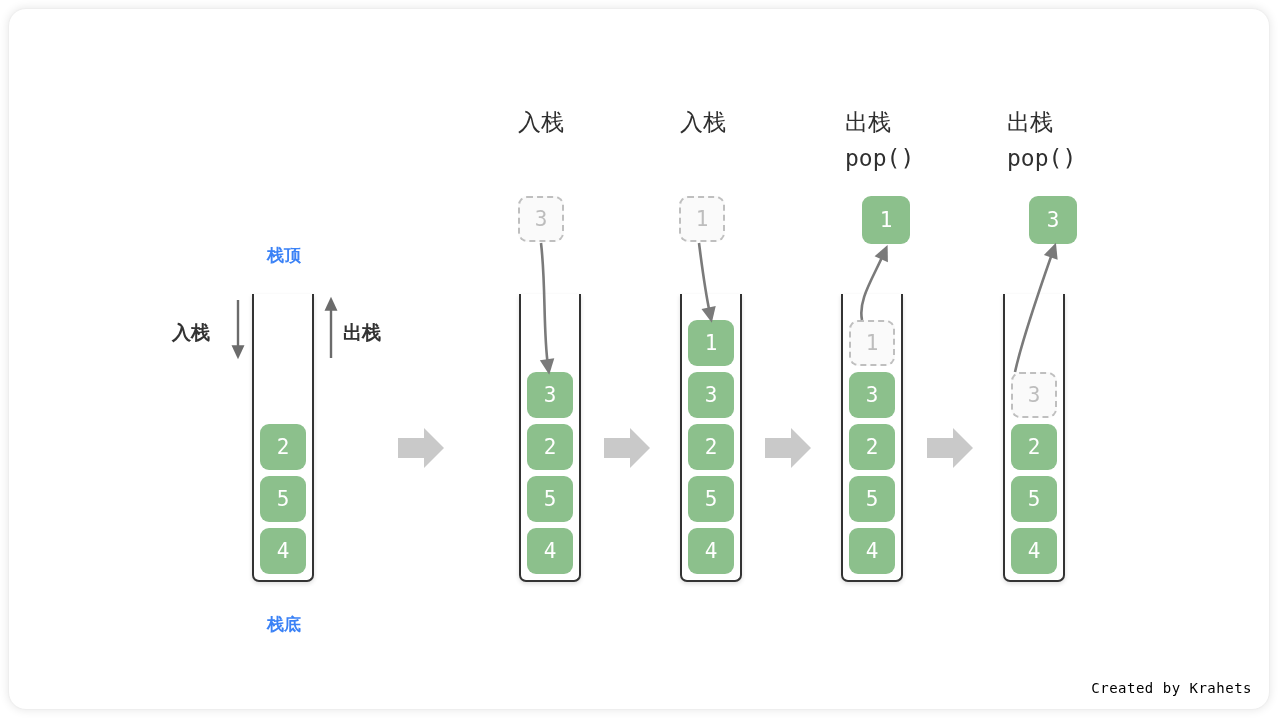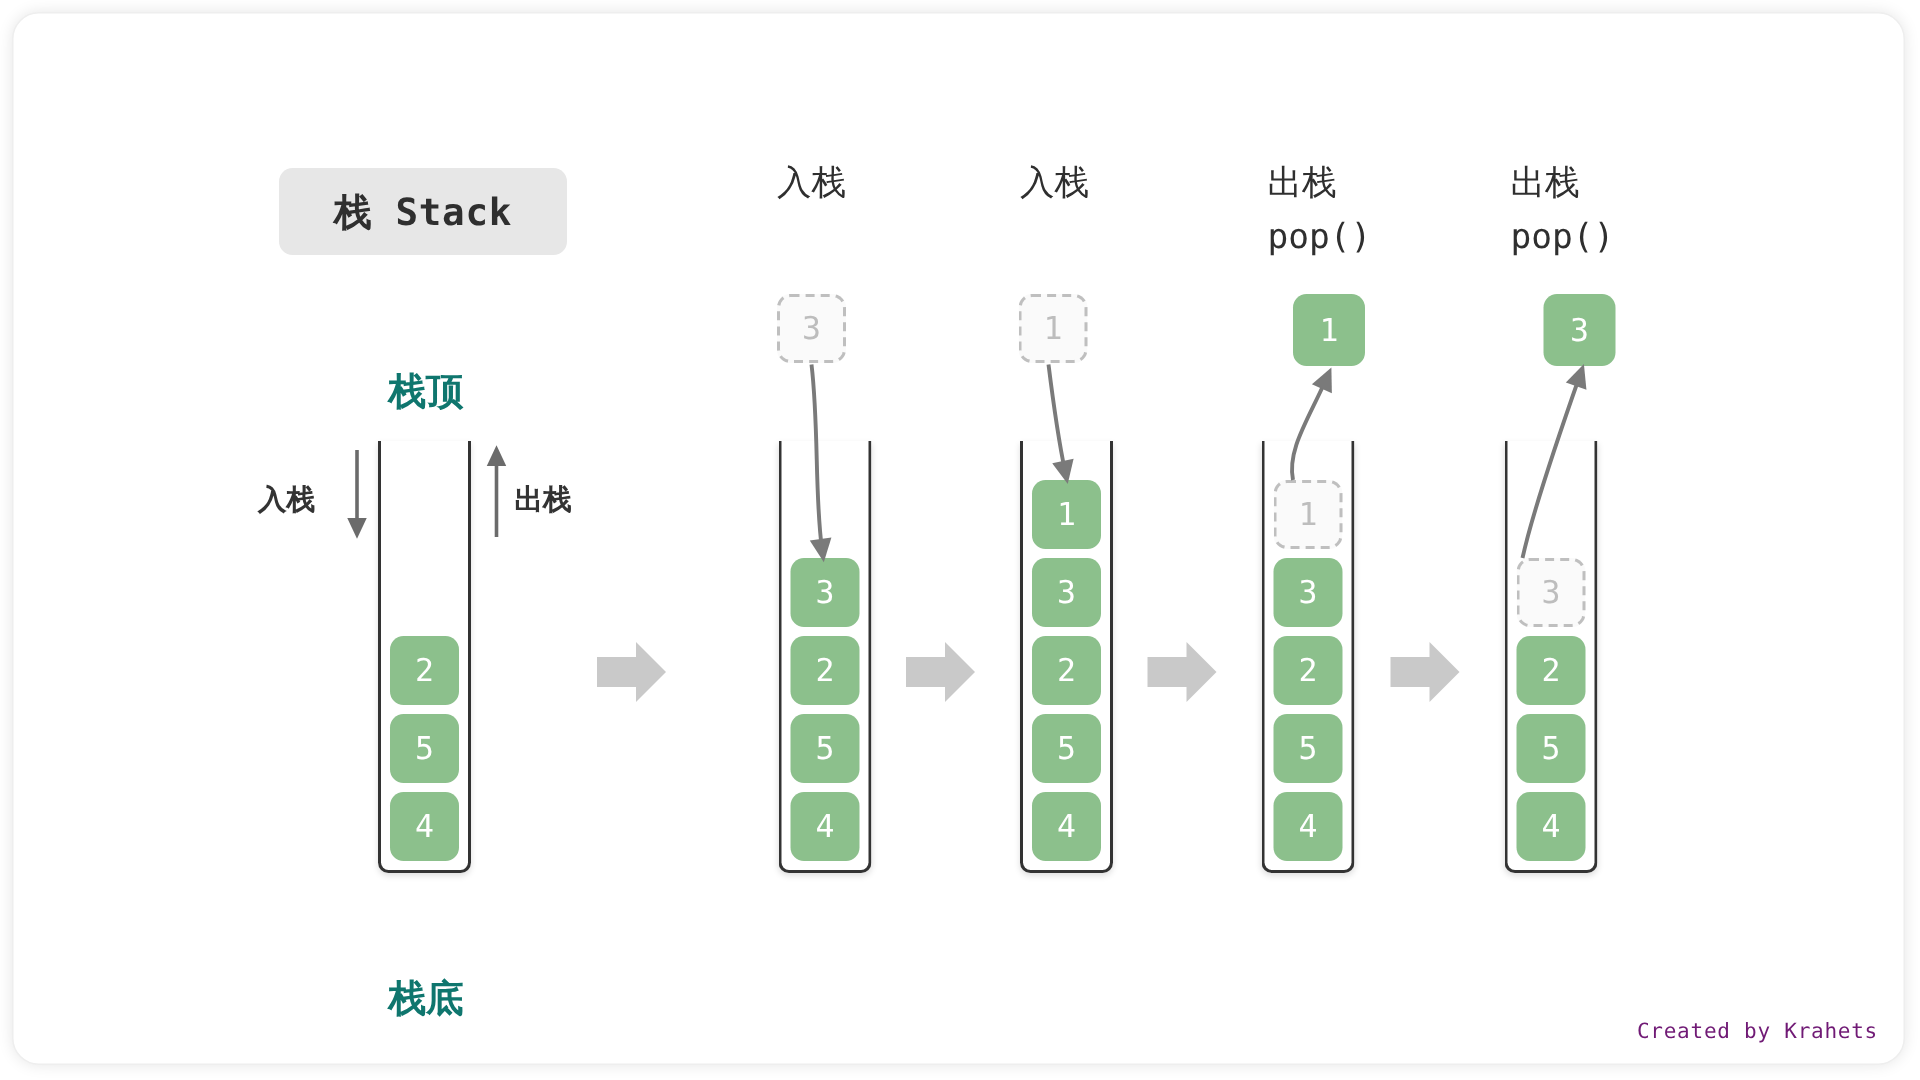--- a/index.html
+++ b/index.html
@@ -119,58 +119,57 @@
     position: absolute;
     font-family: "DejaVu Sans", sans-serif;
     font-size: 19px;
     font-weight: bold;
     color: #333333;
     white-space: nowrap;
   }
   .tb-label {
     position: absolute;
     font-family: "DejaVu Sans", sans-serif;
-    font-size: 25px;
-    font-weight: bold;
-    color: #0f766e;
+    font-size: 17px;
+    font-weight: bold;
+    color: #3b82f6;
     width: 120px;
     text-align: center;
   }
 
   
   .credit {
     position: absolute;
     right: 28px;
     bottom: 24px;
     font-family: "DejaVu Sans Mono", monospace;
     font-size: 14px;
-    color: #701a75;
+    color: #000000;
     letter-spacing: 0.5px;
   }
 
   svg.overlay {
     position: absolute;
     left: 0;
     top: 0;
     width: 1280px;
     height: 720px;
     pointer-events: none;
   }
 </style>
 </head>
 <body>
 
 <div id="canvas">
 
   <div class="card-frame"></div>
 
-  <div class="title-badge">栈 Stack</div>
 
   <div class="tb-label" style="left:224px; top:244px;">栈顶</div>
-  <div class="tb-label" style="left:224px; top:613px;margin-top:36px;">栈底</div>
+  <div class="tb-label" style="left:224px; top:613px;">栈底</div>
   <div class="side-label" style="left:172px; top:320px;">入栈</div>
   <div class="side-label" style="left:343px; top:320px;">出栈</div>
 
   <div class="stack-box" style="left:252px; top:294px;"></div>
   <div id="left-stack-cells">
       <div class="cell filled" style="left: 260px; top: 424px;">2</div>
       <div class="cell filled" style="left: 260px; top: 476px;">5</div>
       <div class="cell filled" style="left: 260px; top: 528px;">4</div>
     </div>
 

